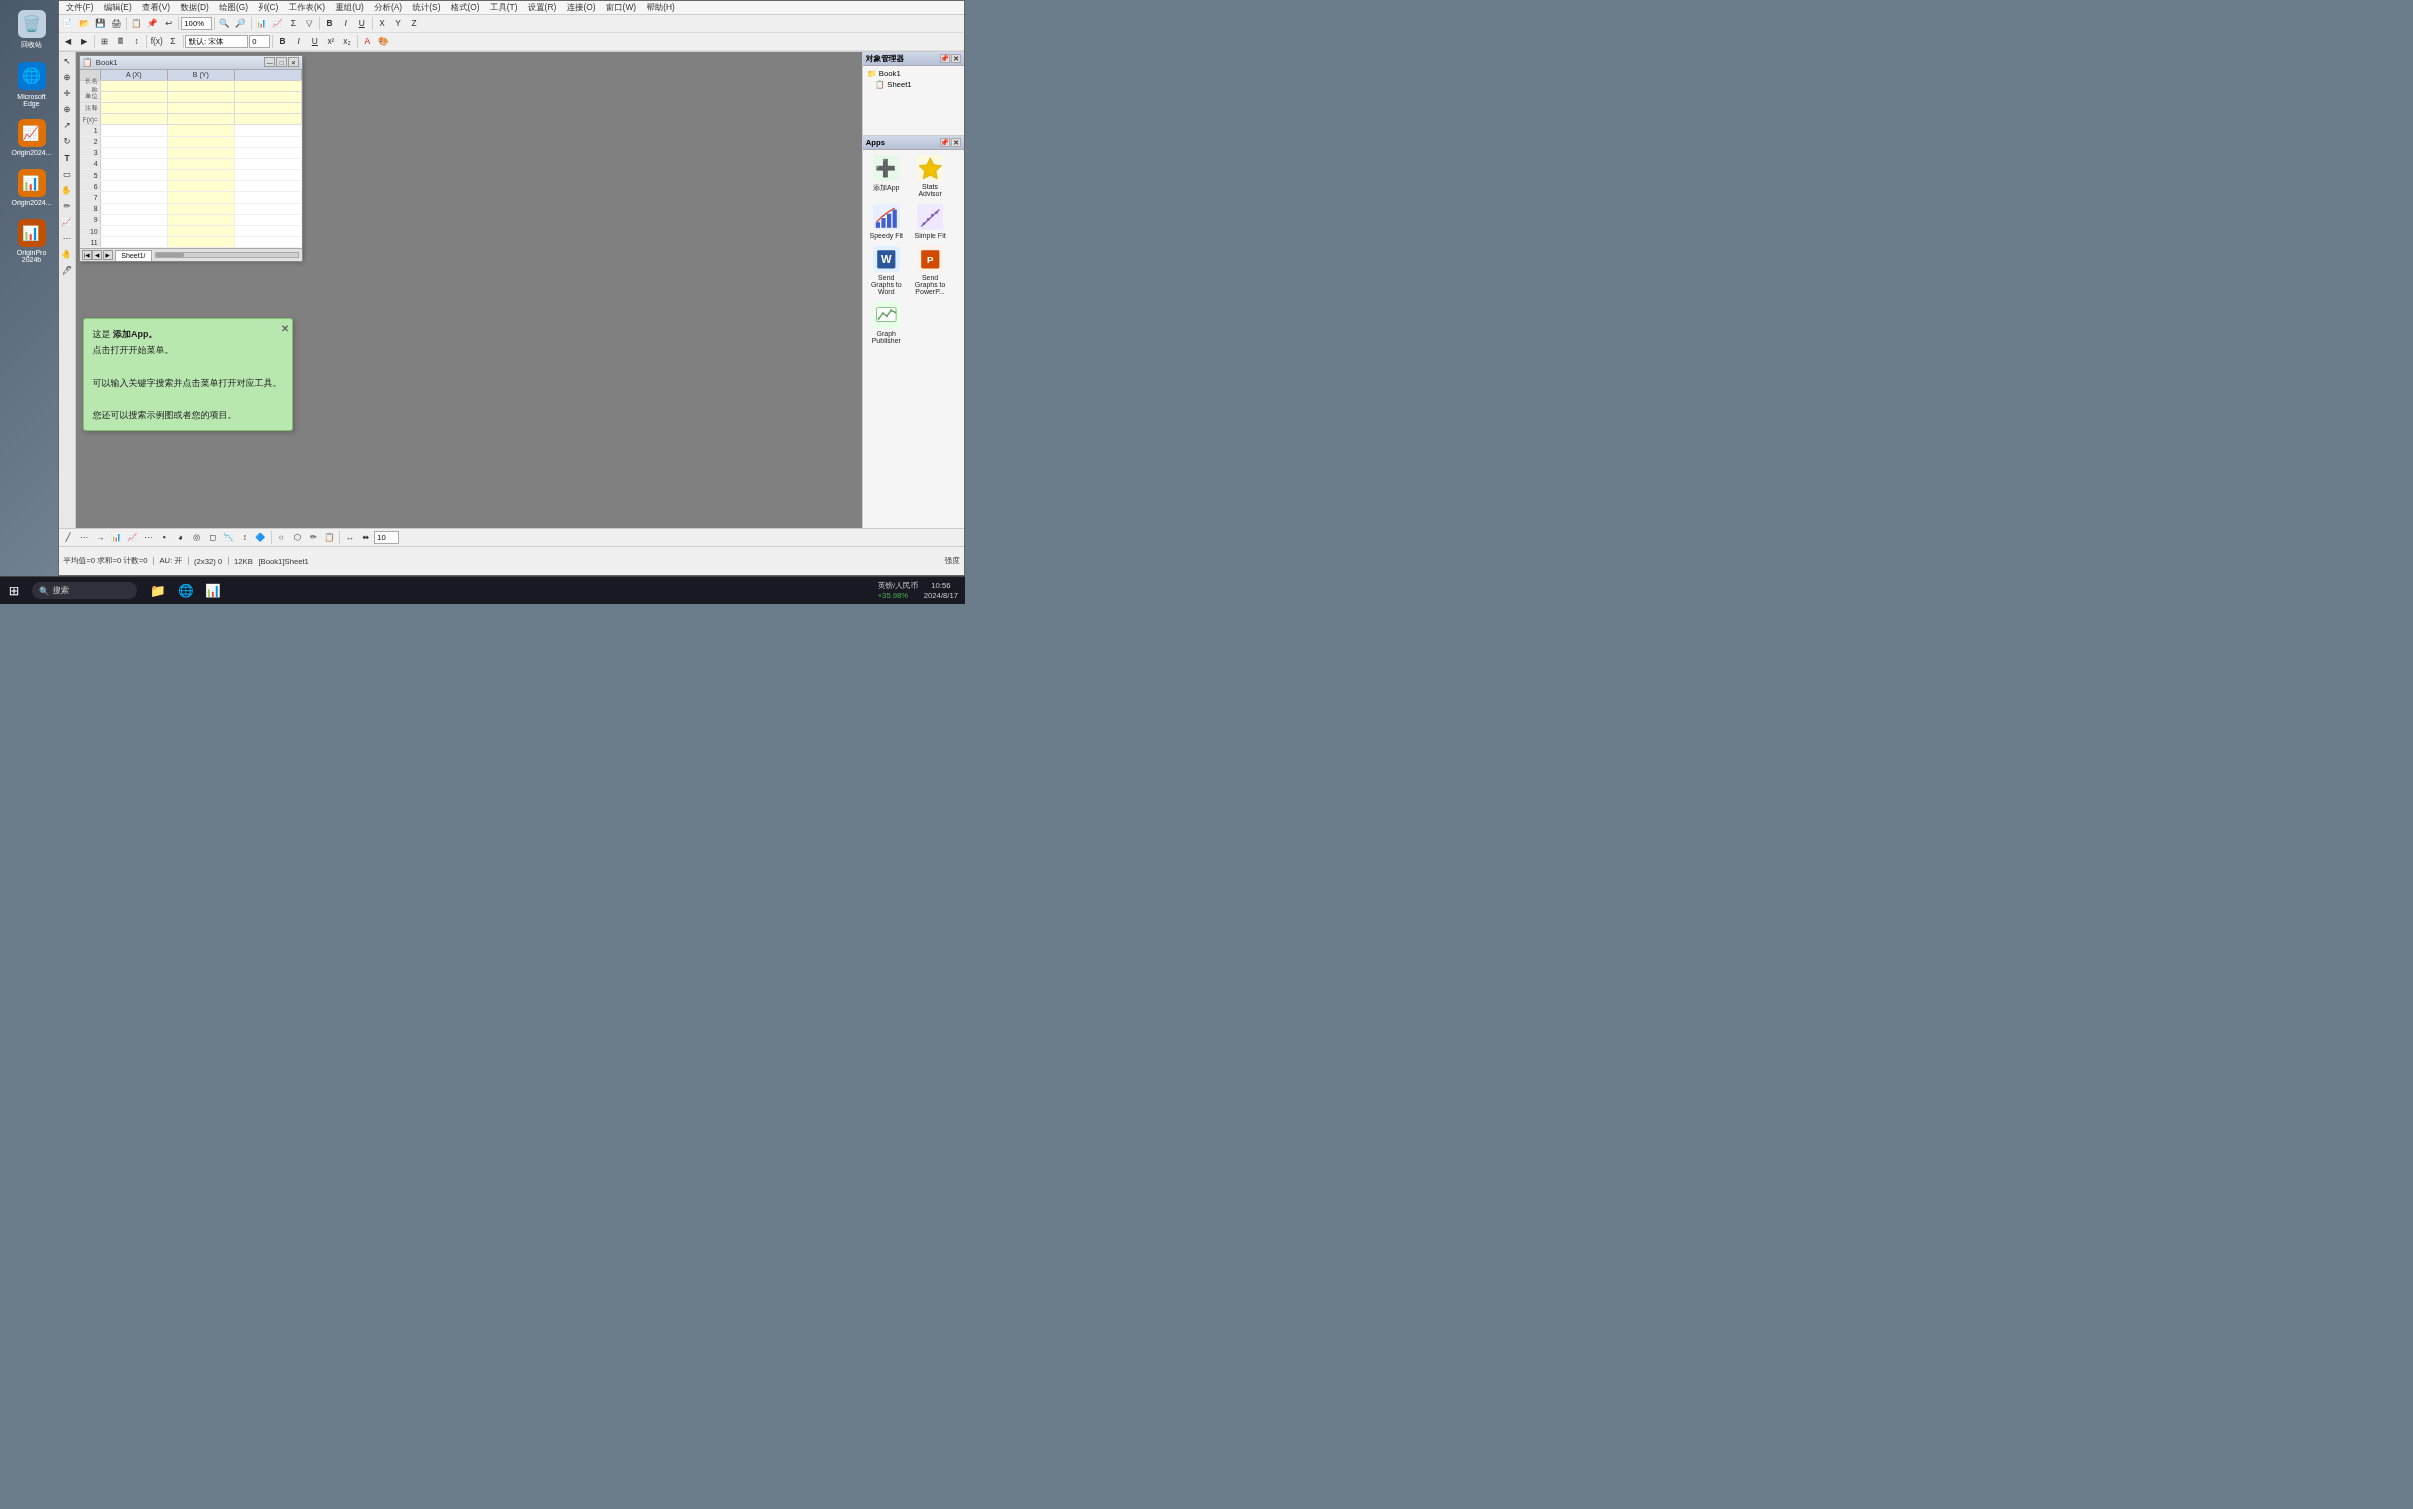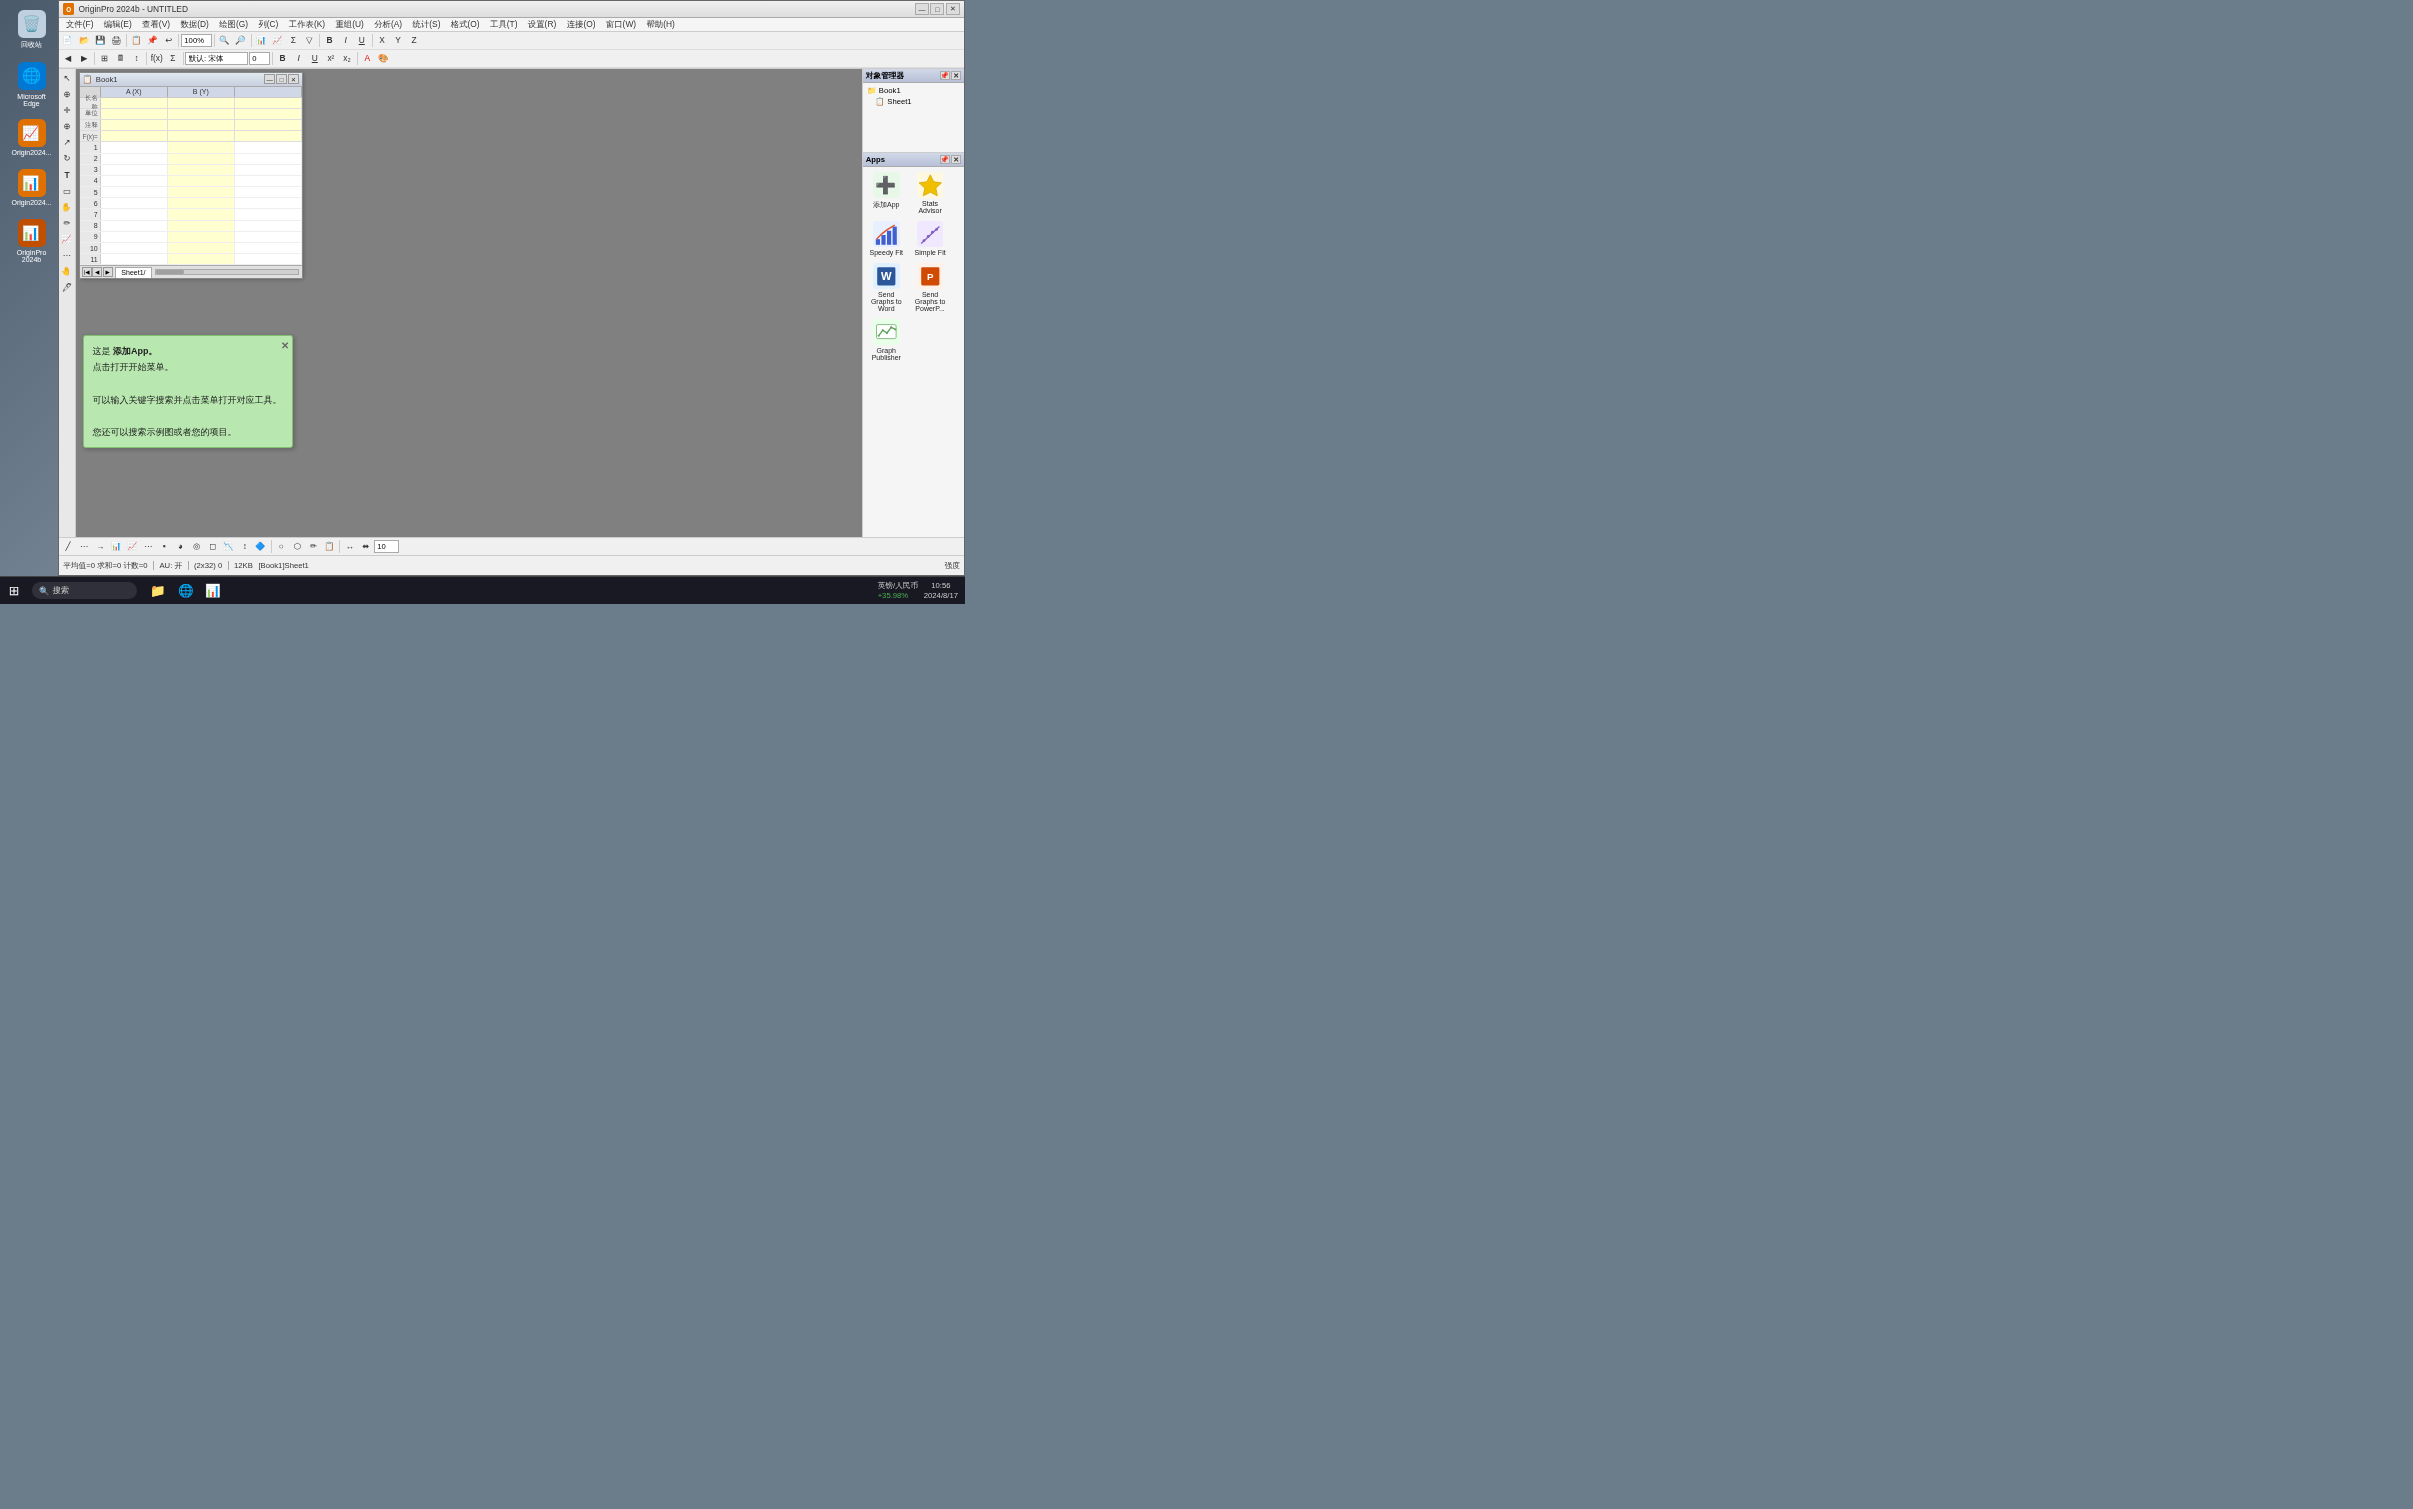--- a/index.html
+++ b/index.html
@@ -435,21 +435,21 @@
     .tooltip-close {
       position: absolute;
       top: 1.4px; right: 2.8px;
       font-size: 9.8px; cursor: pointer; color: #666;
       font-weight: bold;
     }
     .tooltip-text-bold { font-weight: bold; }
 
     
     .status-bar {
-      height: 20px;
+      height: 29px;
       background: #f0f0f0;
       border-top: 0.7px solid #ccc;
       display: flex; align-items: center;
       padding: 0 4.2px;
       font-size: 7.7px;
       color: #333;
       gap: 5.6px;
       text-align: center;
     }
     .status-separator {
@@ -499,31 +499,20 @@
     <span>Origin2024...</span>
   </div>
   <div class="desktop-icon">
     <div class="desktop-icon-img" style="background:#c05000; color:white; font-size:14px;">📊</div>
     <span>OriginPro 2024b</span>
   </div>
 </div>
 
 <div class="main-window">
 
-  <div class="window-titlebar">
-    <div class="window-title-icon">
-      <span style="font-size:6.3px;font-weight:bold;">O</span>
-    </div>
-    <span class="window-title-text">OriginPro 2024b - UNTITLED</span>
-    <div class="window-controls">
-      <div class="win-btn">—</div>
-      <div class="win-btn">□</div>
-      <div class="win-btn close">✕</div>
-    </div>
-  </div>
 
   <div class="menubar">
     <div class="menu-item">文件(F)</div>
     <div class="menu-item">编辑(E)</div>
     <div class="menu-item">查看(V)</div>
     <div class="menu-item">数据(D)</div>
     <div class="menu-item">绘图(G)</div>
     <div class="menu-item">列(C)</div>
     <div class="menu-item">工作表(K)</div>
     <div class="menu-item">重组(U)</div>

